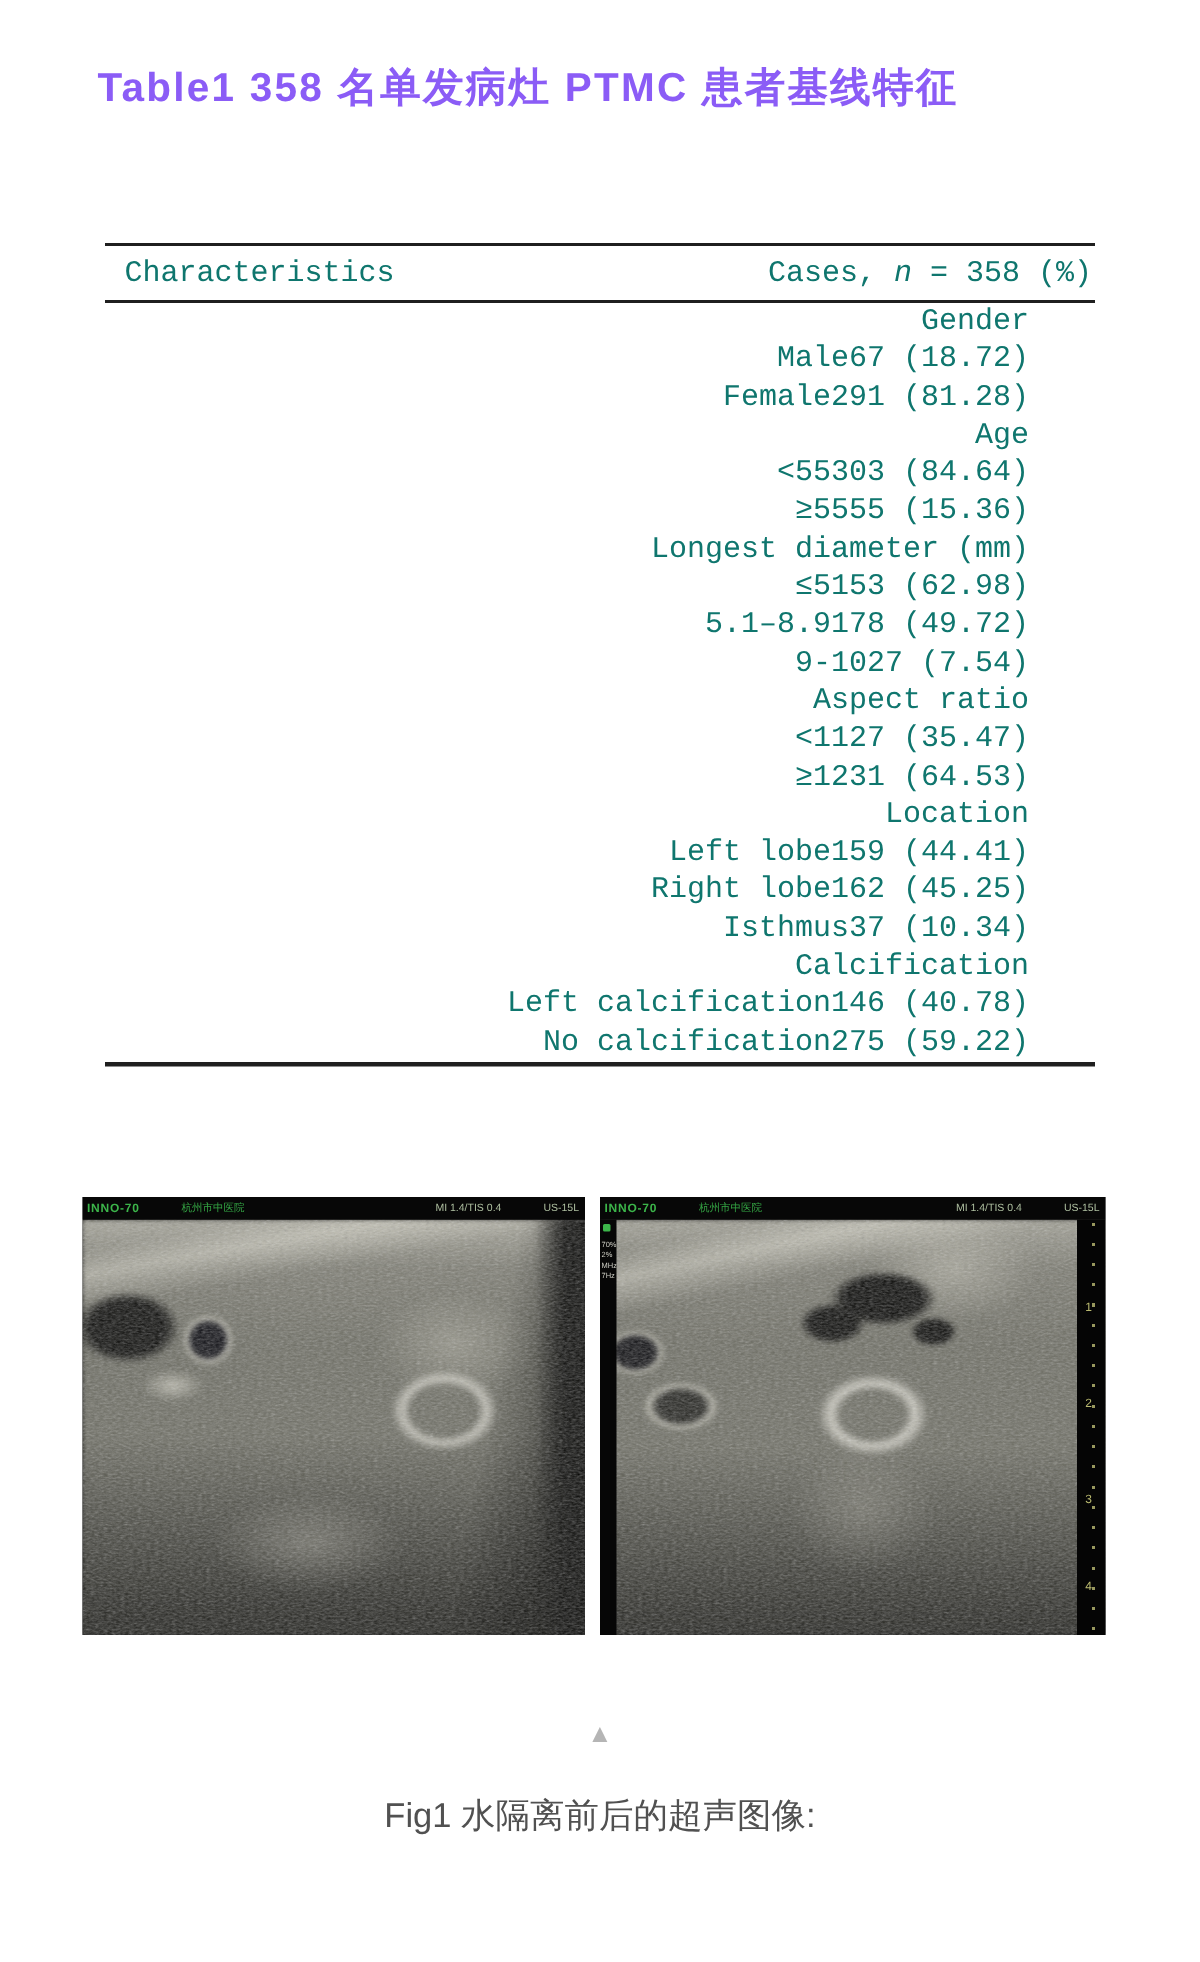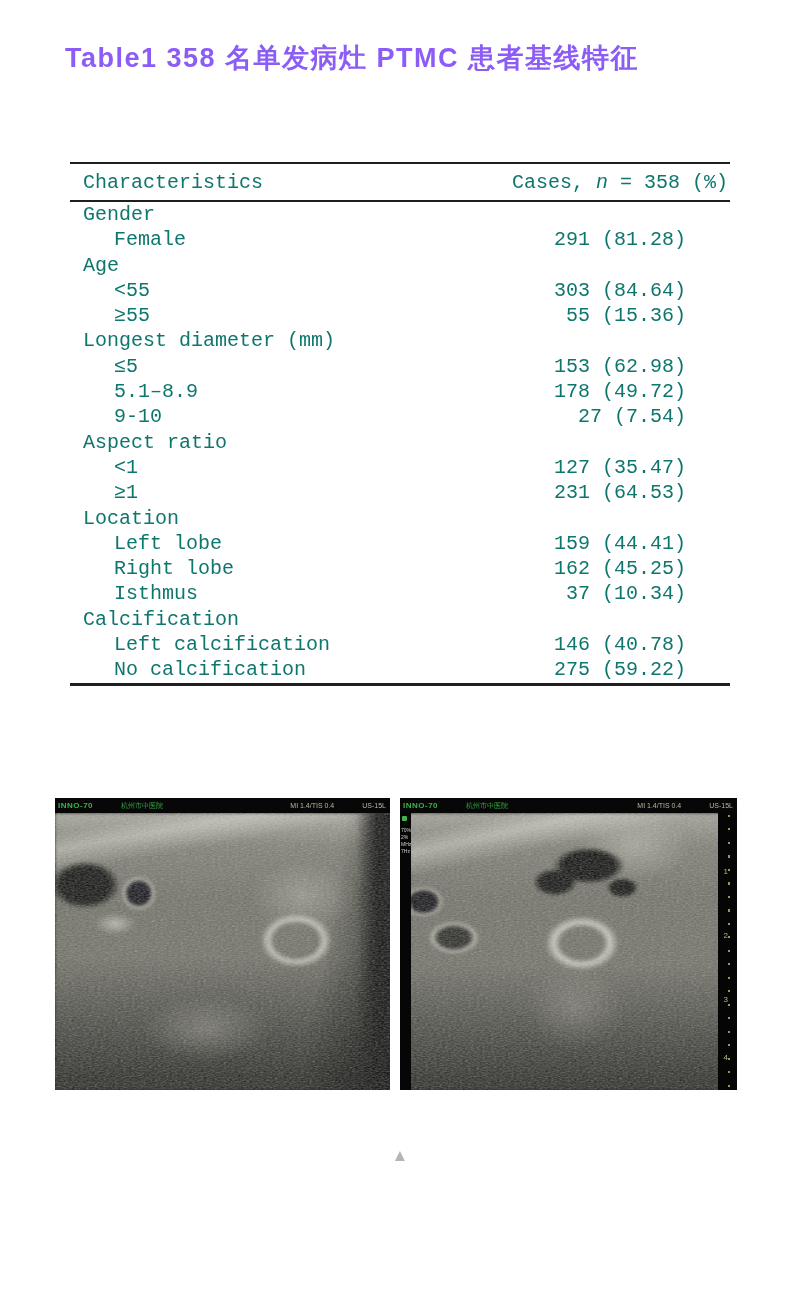--- a/index.html
+++ b/index.html
@@ -23,21 +23,21 @@
     border-top:2px solid #1f1f1f; border-bottom:3px solid #1f1f1f;margin-top:16px;
   }
   .thead {
     display:flex; justify-content:space-between; align-items:center;
     height:36px; border-bottom:2px solid #1f1f1f; font-size:20px;
   }
   .thead .hleft { padding-left:13px; }
   .thead .hright { padding-right:2px; }
   .thead .n-italic { font-style:italic; }
   .trow {
-    display:flex; justify-content:space-between;
+    display:flex; justify-content:flex-end;
     height:25.3px; line-height:25.3px; font-size:20px;
   }
   .tlabel { padding-left:13px; white-space:pre; }
   .tlabel.indent { padding-left:44px; }
   .tvalue { padding-right:44px; }
 
   
   .us-panel {
     position:absolute; top:798px; height:292px;
     background:#090909; overflow:hidden;
@@ -139,20 +139,24 @@
   <div class="thead">
     <span class="hleft">Characteristics</span>
     <span class="hright"><span>Cases, </span><span class="n-italic">n</span><span> = 358 (%)</span></span>
   </div>
 
   <div class="trow">
       <span class="tlabel">Gender</span>
       <span class="tvalue"></span>
     </div>
   <div class="trow">
+      <span class="tlabel indent">Male</span>
+      <span class="tvalue">67 (18.72)</span>
+    </div>
+  <div class="trow">
       <span class="tlabel indent">Female</span>
       <span class="tvalue">291 (81.28)</span>
     </div>
   <div class="trow">
       <span class="tlabel">Age</span>
       <span class="tvalue"></span>
     </div>
   <div class="trow">
       <span class="tlabel indent">&lt;55</span>
       <span class="tvalue">303 (84.64)</span>
@@ -261,13 +265,14 @@
     <span class="rnum r1">1</span>
     <span class="rnum r2">2</span>
     <span class="rnum r3">3</span>
     <span class="rnum r4">4</span>
   </div>
 </div>
 
 <div class="collapse-triangle">▲</div>
 
 <div class="fig-caption">
+  <div>Fig1 水隔离前后的超声图像:</div>
 </div>
 
 </body></html>

